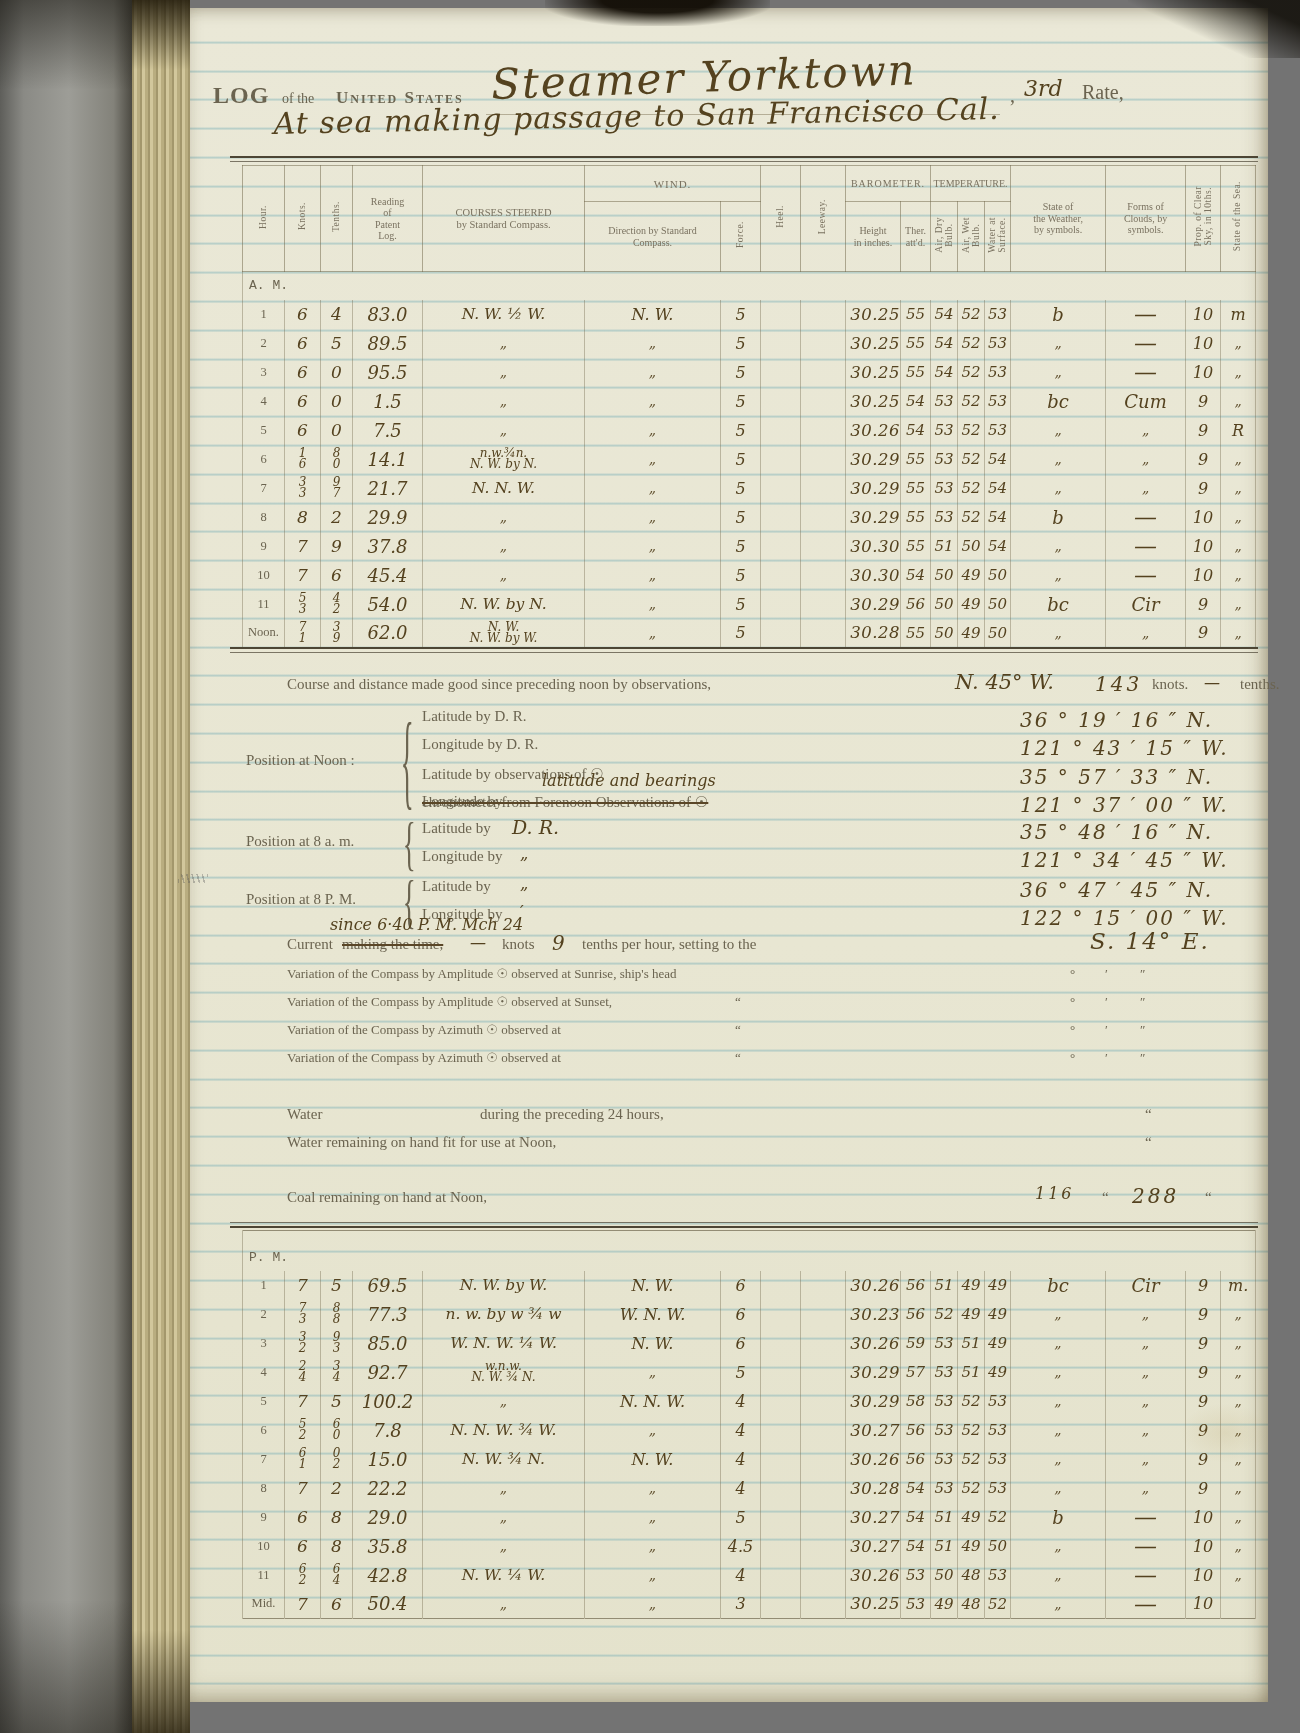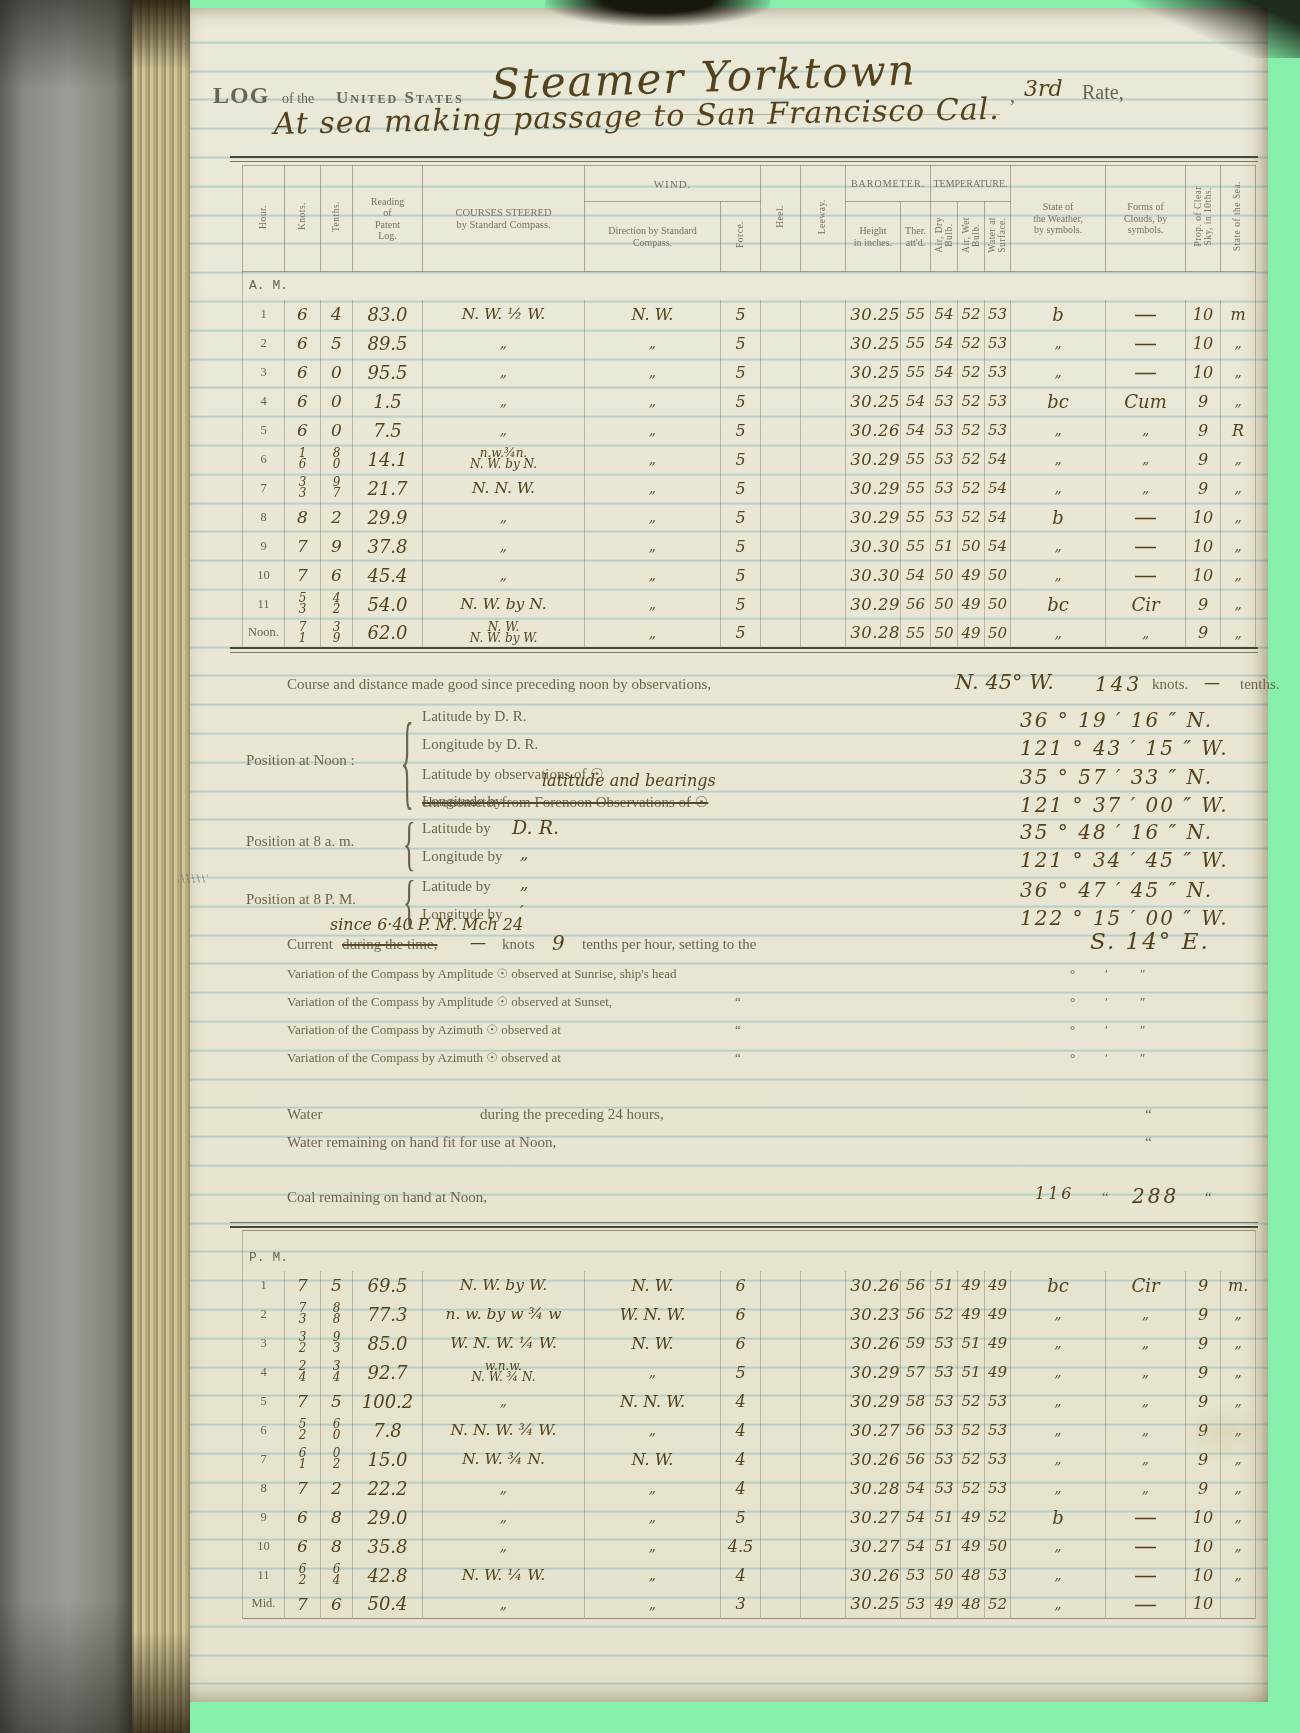--- a/index.html
+++ b/index.html
@@ -1,17 +1,17 @@
 <!DOCTYPE html>
 <html><head>
 <meta charset="utf-8">
 <style>
   html,body{margin:0;padding:0;}
   body{width:1300px;height:1733px;background:#13100a;font-family:"Liberation Serif",serif;overflow:hidden;}
-  .scan{position:relative;width:1300px;height:1733px;background:#86efac;}
+  .scan{position:relative;width:1300px;height:1733px;background:#737373;}
   
   .gutter{position:absolute;left:0;top:0;width:132px;height:1733px;
     background:linear-gradient(90deg,#5e5e5a 0%,#8a8a85 18%,#9d9d97 52%,#83827a 86%,#4c4a42 100%);}
   .gutter:after{content:"";position:absolute;inset:0;
     background:linear-gradient(180deg,rgba(20,18,12,.55),rgba(0,0,0,0) 90px,rgba(0,0,0,0) 1600px,rgba(20,18,12,.5));}
   
   .stack{position:absolute;left:132px;top:0;width:58px;height:1733px;
     background:repeating-linear-gradient(90deg,#a3976c 0 2px,#d2c79c 2px 5px,#b9ad80 5px 8px);}
   .stack:after{content:"";position:absolute;inset:0;
     background:linear-gradient(180deg,rgba(35,28,12,.9),rgba(0,0,0,0) 70px,rgba(0,0,0,0) 1630px,rgba(35,28,12,.8));}
@@ -481,21 +481,21 @@
       <span class="hw val">36 ° 47 ′ 45 ″ N.</span>
     </div>
     <div class="mline" style="top:898px;">
       <span class="plabel" style="left:232px;">Longitude by</span>
       <span class="hw" style="left:330px;top:-4px;">′</span>
       <span class="hw val">122 ° 15 ′ 00 ″ W.</span>
     </div>
 
     <div class="mline" style="top:928px;">
       <span class="plabel" style="left:97px;">Current</span>
-      <span class="plabel strike" style="left:152px;">during the time,</span>
+      <span class="plabel strike" style="left:152px;">making the time,</span>
       <span class="hw corr" style="left:140px;top:-21px;">since 6·40 P. M.  Mch 24</span>
       <span class="hw" style="left:280px;top:-3px;">—</span>
       <span class="plabel" style="left:312px;">knots</span>
       <span class="hw" style="left:362px;top:-5px;font-size:20px;">9</span>
       <span class="plabel" style="left:392px;">tenths per hour, setting to the</span>
       <span class="hw" style="left:900px;top:-8px;font-size:23px;letter-spacing:2px;">S. 14° E.</span>
     </div>
 
     <div class="mline marks" style="top:958px;">
       <span class="plabel" style="left:97px;">Variation of the Compass by Amplitude ☉ observed at Sunrise, ship's head</span>

